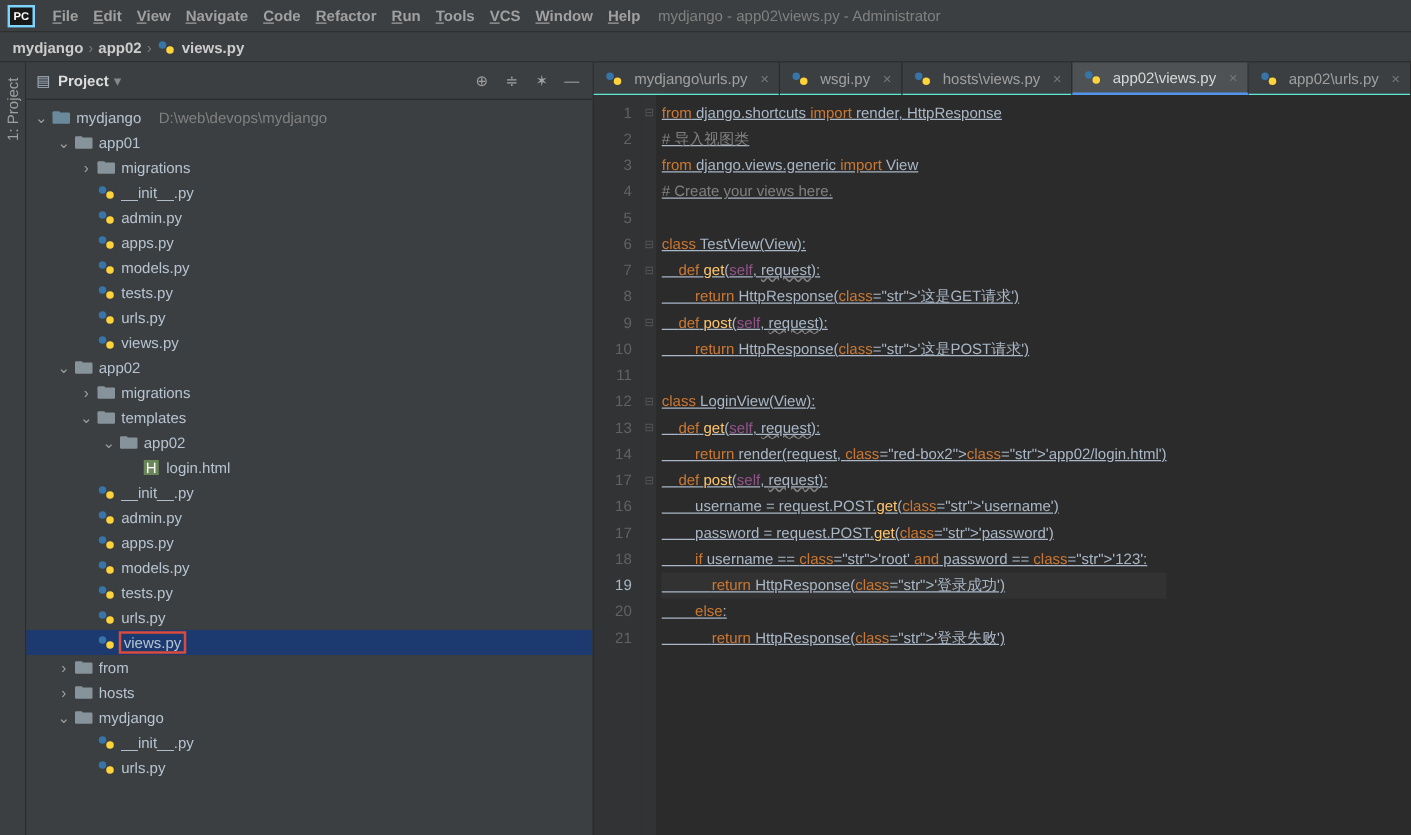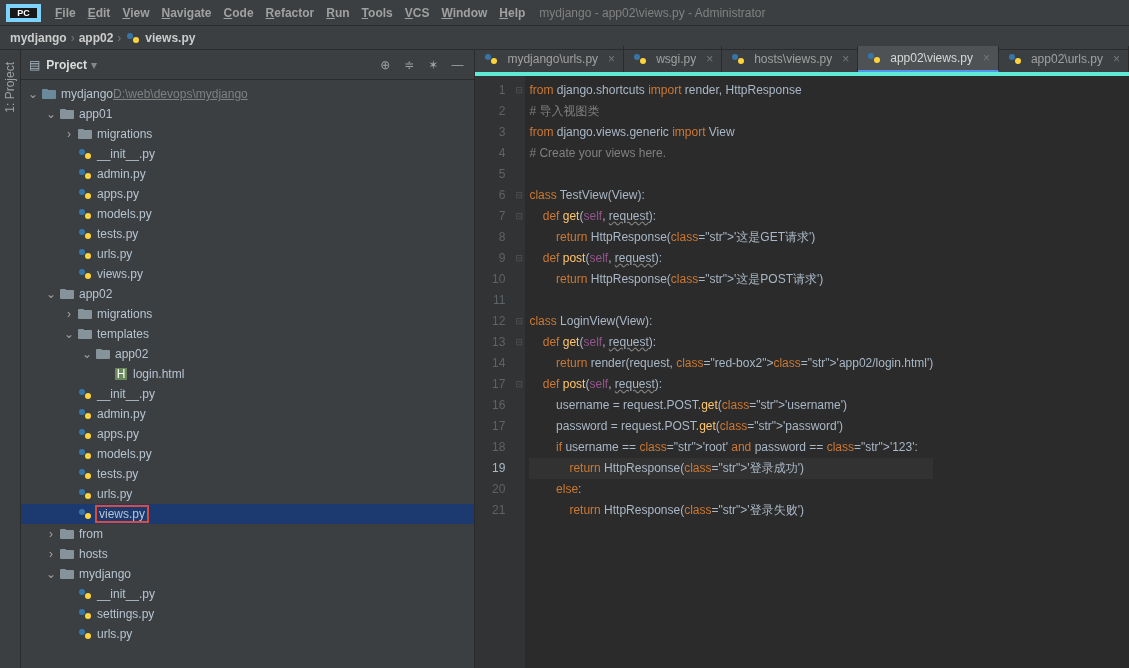--- a/index.html
+++ b/index.html
@@ -1,18 +1,18 @@
 <!DOCTYPE html>
 <html><head>
 <meta charset="utf-8">
 <style>
 * { margin:0; padding:0; box-sizing:border-box; font-family:"Segoe UI",Arial,sans-serif; font-size:12px; }
 body { background:#3c3f41; color:#a9b7c6; width:1129px; height:668px; overflow:hidden; }
 .menubar { height:26px; display:flex; align-items:center; padding:0 6px; background:#3c3f41; border-bottom:1px solid #2b2b2b; }
-.menubar .logo { width:35px; height:18px; background:#181818; color:#fff; font-size:9px; display:flex; align-items:center; justify-content:center; margin-right:8px; font-weight:bold; border:4px solid #7dd3fc;}
+.menubar .logo { width:22px; height:18px; background:#181818; color:#fff; font-size:9px; display:flex; align-items:center; justify-content:center; margin-right:8px; font-weight:bold; border:2px solid #7dd3fc;}
 .menubar .menu-item { padding:0 6px; color:#a0a0a0; cursor:pointer; }
 .menubar .menu-item u { text-decoration:underline; }
 .menubar .title { margin-left:8px; color:#808080; }
 .breadcrumb { height:24px; display:flex; align-items:center; padding:0 10px; background:#3c3f41; border-bottom:1px solid #2b2b2b; }
 .breadcrumb .bc { color:#ccc; font-weight:bold; }
 .breadcrumb .sep { color:#777; margin:0 4px; }
 .main { display:flex; height:618px; }
 .gutter-left { width:22px; background:#3c3f41; border-right:1px solid #2b2b2b; display:flex; flex-direction:column; align-items:center; padding-top:8px; }
 .gutter-left .tab { writing-mode:vertical-rl; transform:rotate(180deg); color:#a0a0a0; font-size:11px; padding:4px 0; cursor:pointer; display:flex; align-items:center; gap:4px;}
 .project-panel { width:478px; background:#3c3f41; border-right:1px solid #2b2b2b; display:flex; flex-direction:column; }
@@ -22,32 +22,32 @@
 .project-header .toolbtn { width:18px; height:18px; margin-left:6px; color:#a0a0a0; cursor:pointer; display:flex; align-items:center; justify-content:center; }
 .tree { overflow:auto; flex:1; padding-top:4px; }
 .tree-row { height:20px; display:flex; align-items:center; white-space:nowrap; cursor:pointer; }
 .tree-row.selected { background:#1c3970; color:#fff; }
 .arrow { width:16px; text-align:center; color:#a0a0a0; }
 .icon { width:16px; height:16px; margin-right:4px; display:inline-flex; align-items:center; justify-content:center; }
 .label { color:#b7c4d1; }
 .label.dim { color:#808080; }
 .red-box { border:2px solid #d94b3a; padding:0 2px; margin-left:-2px;}
 .editor-panel { flex:1; display:flex; flex-direction:column; background:#2b2b2b; }
-.tabs { height:26px; display:flex; align-items:flex-end; background:#3c3f41; border-bottom:4px solid #5eead4; }
+.tabs { height:26px; display:flex; align-items:flex-start; background:#3c3f41; border-bottom:1px solid #5eead4; }
 .tab-item { height:26px; display:flex; align-items:center; padding:0 8px; color:#a0a0a0; border-right:1px solid #2b2b2b; cursor:pointer; gap:4px;}
 .tab-item.active { background:#4e5254; color:#d8d8d8; border-bottom:2px solid #5394ec; }
 .tab-item .close { margin-left:6px; color:#777; }
 .editor { flex:1; display:flex; background:#2b2b2b; font-family:Consolas,monospace; font-size:13px; line-height:21px; }
 .gutter { width:38px; text-align:right; padding:4px 8px 0 0; color:#606366; background:#313335; user-select:none; }
 .gutter .ln { height:21px; }
 .gutter .ln.hl { color:#a9b7c6; }
 .fold-col { width:12px; background:#313335; color:#555; padding-top:4px;}
 .fold-col div{height:21px; font-size:9px; text-align:center;}
 .code { padding:4px 0 0 4px; white-space:pre; }
-.code .line{ height:21px; }
+.code .line{ height:21px;text-decoration:underline; }
 .code .line.hl { background:#323232; }
 .kw { color:#cc7832; }
 .com { color:#808080; }
 .fn { color:#ffc66d; }
 .cls { color:#a9b7c6; }
 .self { color:#94558d; }
 .wavy { text-decoration:underline wavy #808080; }
 svg { display:block; }
 </style>
 </head>
@@ -106,21 +106,21 @@
     <div class="tree" id="tree">
         <div class="tree-row" style="padding-left: 4px;">
           <span class="arrow">⌄</span>
           <span class="icon">
             <svg viewBox="0 0 16 16">
               <rect x="1" y="4" width="14" height="9" rx="1" fill="#6a8a9c"></rect>
               <rect x="1" y="3" width="6" height="3" rx="1" fill="#6a8a9c"></rect>
             </svg>
           </span>
           <span class="label">mydjango</span>
-          <span class="label dim" style="margin-left: 0; text-decoration: underline;">D:\web\devops\mydjango</span>
+          <span class="label dim" style="margin-left: 14px;">D:\web\devops\mydjango</span>
         </div>
         <div class="tree-row" style="padding-left: 22px;">
           <span class="arrow">⌄</span>
           <span class="icon">
             <svg viewBox="0 0 16 16">
               <rect x="1" y="4" width="14" height="9" rx="1" fill="#87939a"></rect>
               <rect x="1" y="3" width="6" height="3" rx="1" fill="#87939a"></rect>
             </svg>
           </span>
           <span class="label">app01</span>
@@ -357,30 +357,20 @@
         </div>
         <div class="tree-row" style="padding-left: 40px;">
           <span class="arrow"></span>
           <span class="icon">
             <svg viewBox="0 0 16 16">
               <circle cx="5" cy="6" r="3" fill="#3775a9"></circle>
               <circle cx="11" cy="10" r="3" fill="#ffd43b"></circle>
             </svg>
           </span>
           <span class="label">__init__.py</span>
-        </div>
-        <div class="tree-row" style="padding-left: 40px;">
-          <span class="arrow"></span>
-          <span class="icon">
-            <svg viewBox="0 0 16 16">
-              <circle cx="5" cy="6" r="3" fill="#3775a9"></circle>
-              <circle cx="11" cy="10" r="3" fill="#ffd43b"></circle>
-            </svg>
-          </span>
-          <span class="label">settings.py</span>
         </div>
         <div class="tree-row" style="padding-left: 40px;">
           <span class="arrow"></span>
           <span class="icon">
             <svg viewBox="0 0 16 16">
               <circle cx="5" cy="6" r="3" fill="#3775a9"></circle>
               <circle cx="11" cy="10" r="3" fill="#ffd43b"></circle>
             </svg>
           </span>
           <span class="label">urls.py</span>

